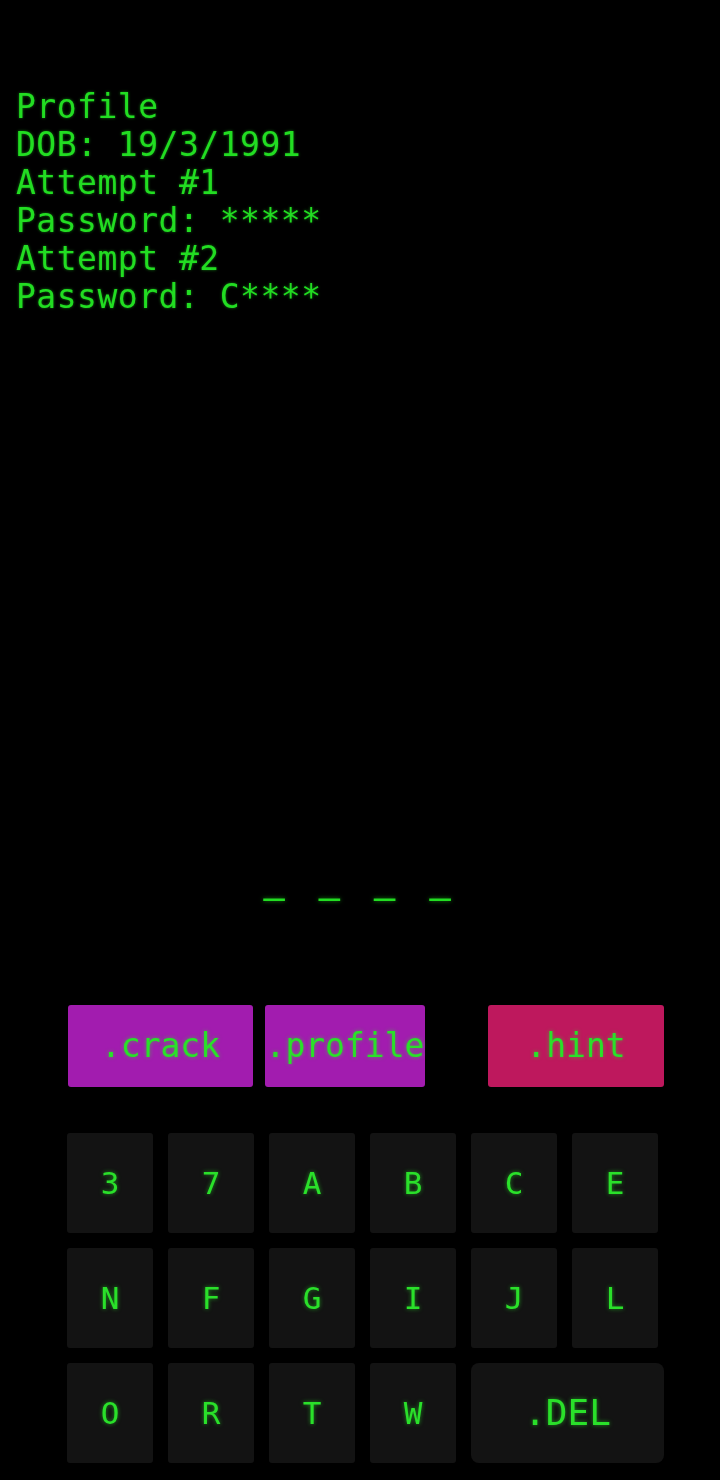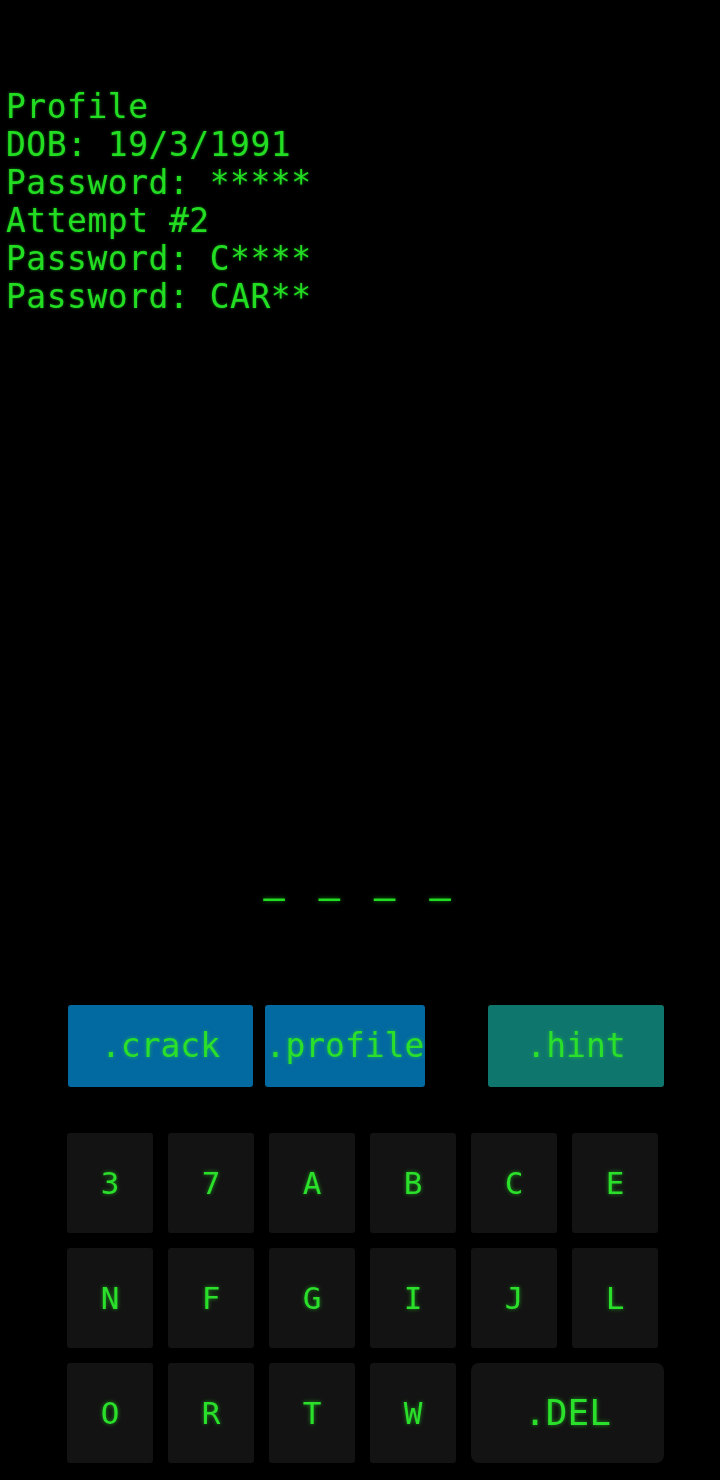--- a/index.html
+++ b/index.html
@@ -23,21 +23,21 @@
     width: 720px;
   }
   .console-line {
     display: block;
     color: #22dd22;
     font-family: "DejaVu Sans Mono", "Liberation Mono", monospace;
     font-size: 33px;
     line-height: 38px;
     letter-spacing: 0.5px;
     white-space: pre;
-    padding-left: 6px;
+    padding-left: 16px;
     text-shadow: 0 0 3px rgba(34,221,34,0.55);
   }
 
   
   #progress {
     position: absolute;
     left: 0;
     top: 876px;
     width: 720px;
     text-align: center;
@@ -57,36 +57,36 @@
     position: absolute;
     left: 68px;
     top: 1005px;
     width: 596px;
     height: 82px;
   }
   .cmd-btn {
     position: absolute;
     top: 0;
     height: 82px;
-    background: #0369a1;
+    background: #a21caf;
     border: none;
     border-radius: 3px;
     color: #2ae02a;
     font-family: "DejaVu Sans Mono", "Liberation Mono", monospace;
     font-size: 33px;
     line-height: 82px;
     text-align: center;
     white-space: nowrap;
     text-shadow: 0 0 4px rgba(42,224,42,0.6);
     box-sizing: border-box;
     padding: 0;
   }
   .cmd-btn.c0 { left: 0px;   width: 185px; }
   .cmd-btn.c1 { left: 197px; width: 160px; }
-  .cmd-btn.c2 { left: 420px; width: 176px; background: #0f766e; }
+  .cmd-btn.c2 { left: 420px; width: 176px; background: #be185d; }
 
   
   #keypad {
     position: absolute;
     left: 67px;
     top: 1133px;
     width: 597px;
   }
   .key-row {
     position: relative;
@@ -126,24 +126,24 @@
     width: 14px;
     height: 400px;
   }
 </style>
 </head>
 <body>
 
 <div id="console">
   <span class="console-line">Profile</span>
   <span class="console-line">DOB: 19/3/1991</span>
+  <span class="console-line">Attempt #1</span>
   <span class="console-line">Password: *****</span>
   <span class="console-line">Attempt #2</span>
   <span class="console-line">Password: C****</span>
-  <span class="console-line">Password: CAR**</span>
 </div>
 
 <div id="progress">
   <span class="dashes">— — — —</span>
 </div>
 
 <div id="command-row">
   <button class="cmd-btn c0">.crack</button>
   <button class="cmd-btn c1">.profile</button>
   <button class="cmd-btn c2">.hint</button>

